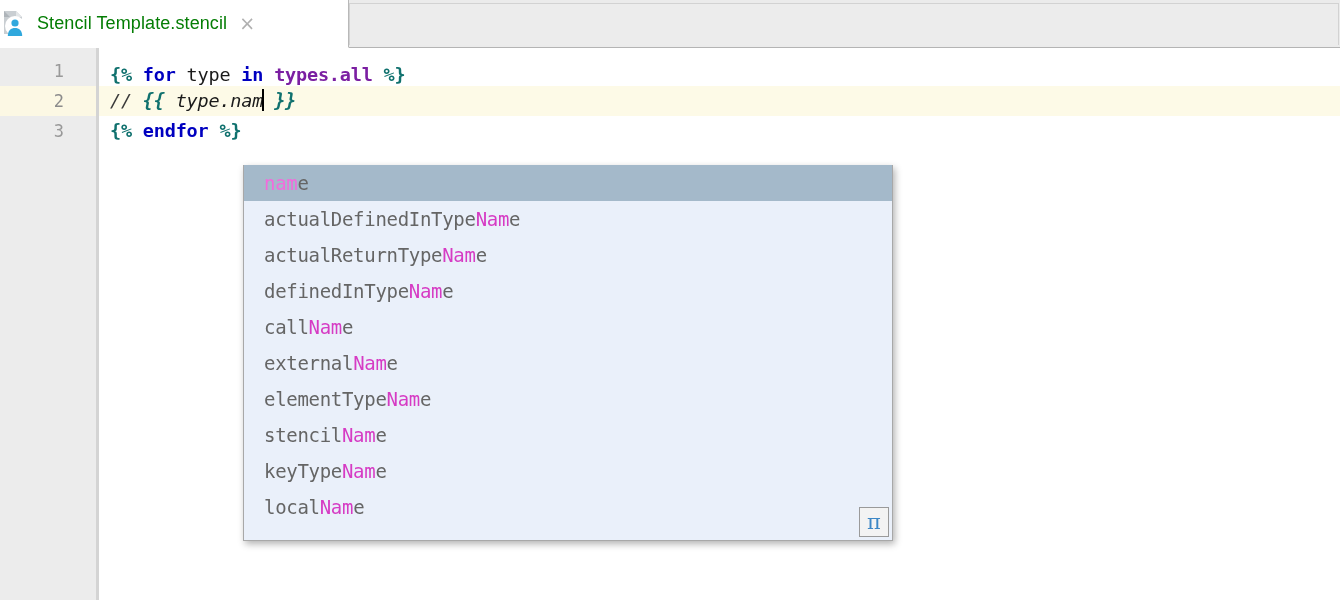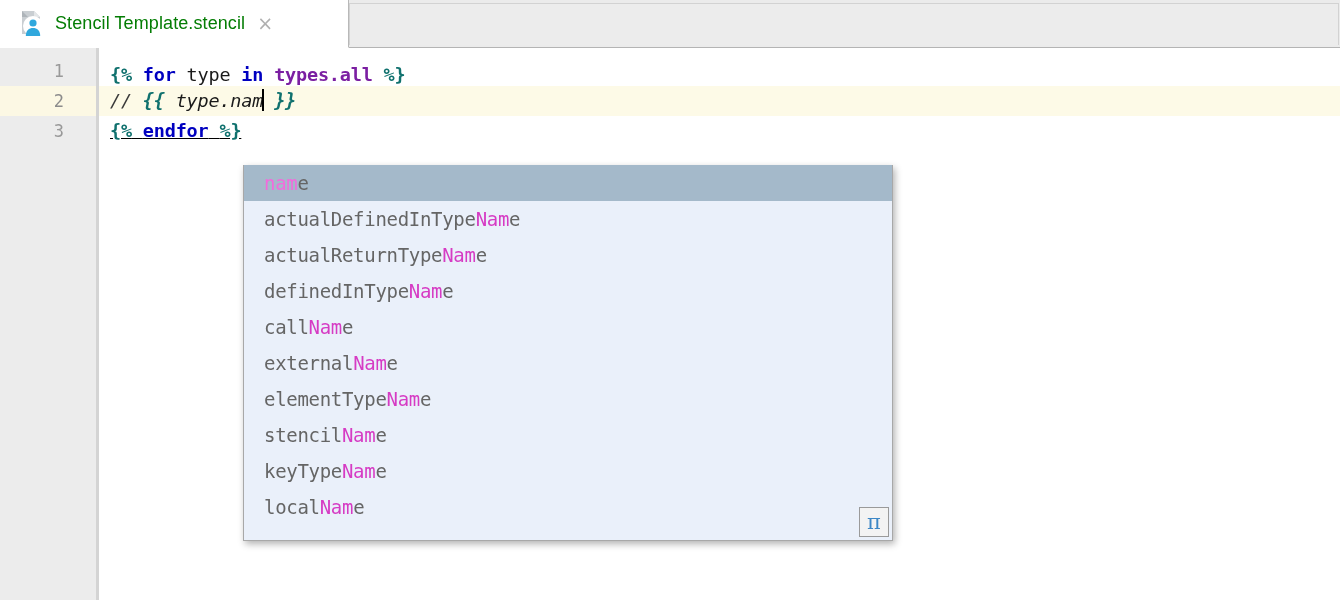--- a/index.html
+++ b/index.html
@@ -45,21 +45,21 @@
   .tab {
     position: absolute;
     left: 0; top: 0;
     width: 349px;
     height: 48px;
     background: #ffffff;
     border-right: 1px solid #b8b8b8;
     border-bottom: 1px solid #ffffff;
     display: flex;
     align-items: center;
-    padding-left: 18px;
+    padding-left: 0;
     cursor: default;
   }
   .tab-icon {
     position: relative;
     width: 28px;
     height: 30px;
     flex: 0 0 28px;
     margin-right: 9px;
   }
   .tab-icon svg { display: block; }
@@ -232,21 +232,21 @@
         <div class="caret-row-hl" style="top: 38px;"></div>
       </div>
     <div id="gutterNums">
         <div class="gutter-line" style="top: 8px;">1</div>
         <div class="gutter-line cur" style="top: 38px;">2</div>
         <div class="gutter-line" style="top: 68px;">3</div>
       </div>
     <div id="codeLines">
         <div class="code-line" style="top: 12px;"><span class="tok-tag">{%</span><span class="tok-plain"> </span><span class="tok-kw">for</span><span class="tok-plain"> type </span><span class="tok-kw">in</span><span class="tok-plain"> </span><span class="tok-var">types.all</span><span class="tok-plain"> </span><span class="tok-tag">%}</span></div>
         <div class="code-line" style="top: 38px; font-style: italic;"><span class="tok-comment">// </span><span class="tok-tag">{{</span><span class="tok-plain"> type.nam</span><span class="caret"></span><span class="tok-plain"> </span><span class="tok-tag">}}</span></div>
-        <div class="code-line" style="top: 68px; text-decoration: underline;"><span class="tok-tag">{%</span><span class="tok-plain"> </span><span class="tok-kw">endfor</span><span class="tok-plain"> </span><span class="tok-tag">%}</span></div>
+        <div class="code-line" style="top: 68px;"><span class="tok-tag">{%</span><span class="tok-plain"> </span><span class="tok-kw">endfor</span><span class="tok-plain"> </span><span class="tok-tag">%}</span></div>
       </div>
 
     <div class="popup">
       <div class="popup-list" id="popupList">
           <div class="popup-item selected"><span class="m">nam</span><span>e</span></div>
           <div class="popup-item"><span>actualDefinedInType</span><span class="m">Nam</span><span>e</span></div>
           <div class="popup-item"><span>actualReturnType</span><span class="m">Nam</span><span>e</span></div>
           <div class="popup-item"><span>definedInType</span><span class="m">Nam</span><span>e</span></div>
           <div class="popup-item"><span>call</span><span class="m">Nam</span><span>e</span></div>
           <div class="popup-item"><span>external</span><span class="m">Nam</span><span>e</span></div>

